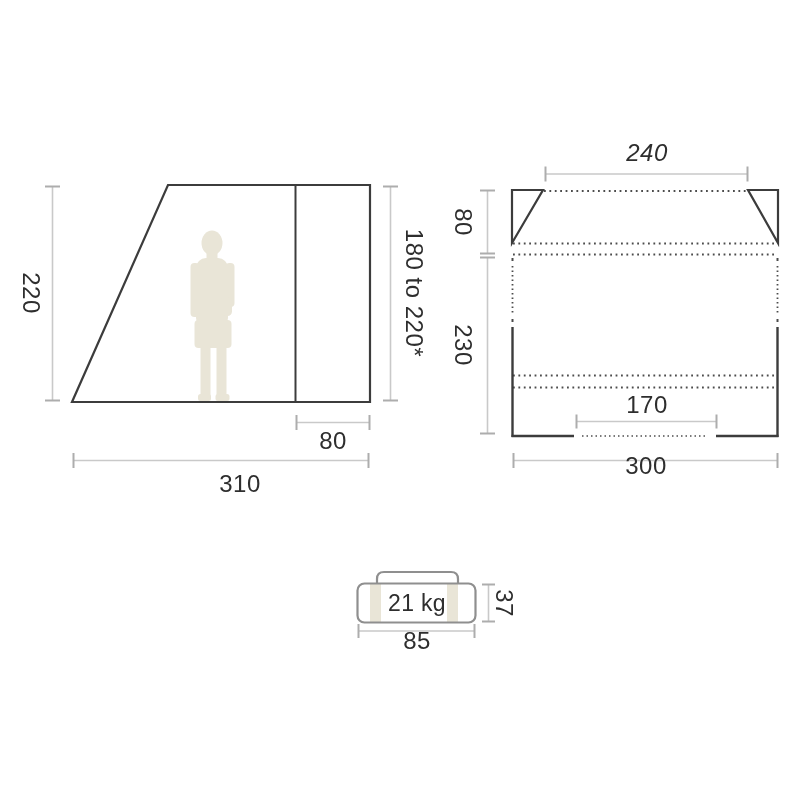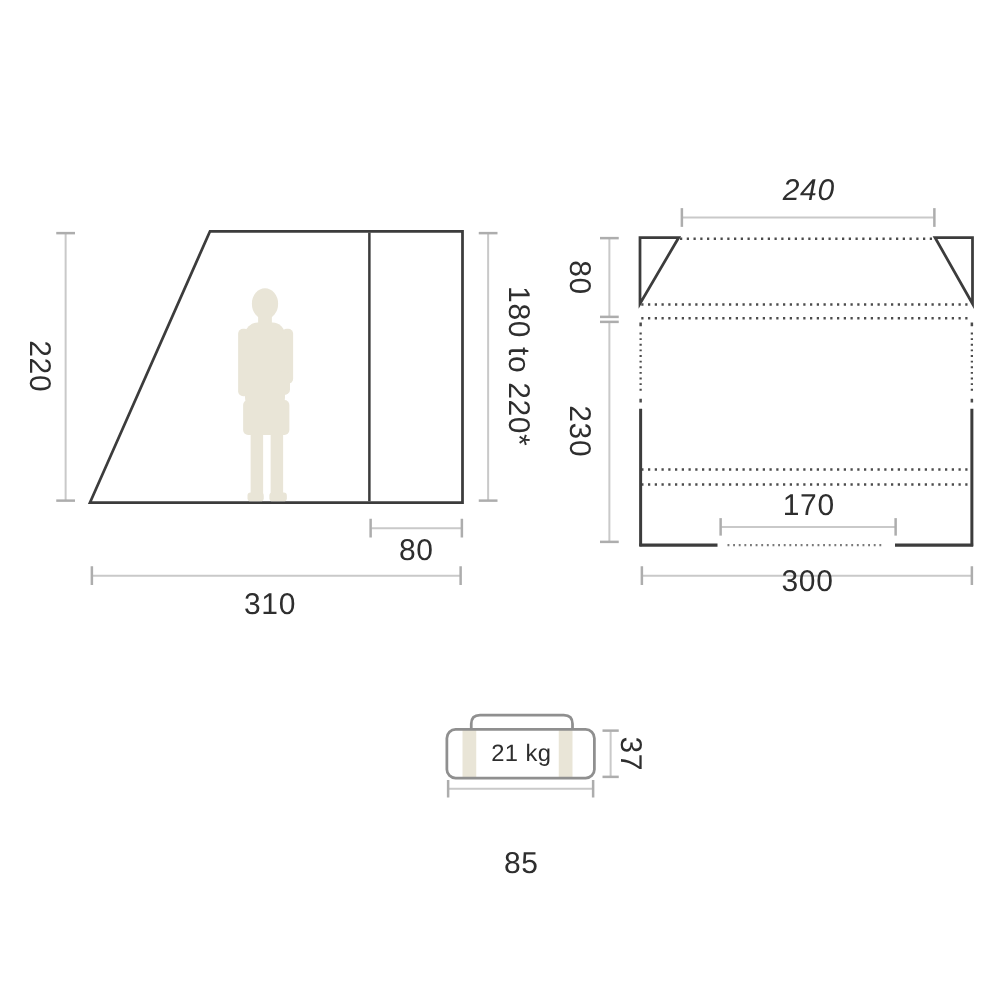--- a/index.html
+++ b/index.html
@@ -11,21 +11,21 @@
     overflow:hidden;
   }
   .layer{position:absolute;left:0;top:0;}
   .dim-label{
     position:absolute;
     display:flex;align-items:center;justify-content:center;
     font-size:24px;line-height:1;color:#2e2e2e;
     letter-spacing:0.5px;white-space:nowrap;
   }
   .rot{transform:rotate(90deg);}
-  .weight-label{font-size:19px;letter-spacing:0.3px;}
+  .weight-label{font-size:23px;letter-spacing:0.3px;}
 </style>
 </head>
 <body>
 
 <div class="canvas">
 
   <svg class="layer" width="800" height="800" viewBox="0 0 800 800">
 
     <g>
 
@@ -157,31 +157,31 @@
       </g>
     </g>
   </svg>
 
   <div class="dim-label rot" style="left:8px;top:280px;width:46px;height:26px;">220</div>
 
   <div class="dim-label rot" style="left:339px;top:280px;width:150px;height:26px;">180 to 220*</div>
 
   <div class="dim-label" style="left:308px;top:428px;width:50px;height:26px;">80</div>
 
-  <div class="dim-label" style="left:176px;top:471px;width:80px;height:26px;">310</div>
+  <div class="dim-label" style="left:200px;top:471px;width:80px;height:26px;">310</div>
 
   <div class="dim-label" style="left:607px;top:140px;width:80px;height:26px;font-style:italic;">240</div>
 
   <div class="dim-label rot" style="left:433px;top:209px;width:60px;height:26px;">80</div>
 
   <div class="dim-label rot" style="left:423px;top:332px;width:80px;height:26px;">230</div>
 
   <div class="dim-label" style="left:607px;top:392px;width:80px;height:26px;">170</div>
 
   <div class="dim-label" style="left:606px;top:453px;width:80px;height:26px;">300</div>
 
   <div class="dim-label weight-label" style="left:376px;top:590px;width:82px;height:26px;">21 kg</div>
 
   <div class="dim-label rot" style="left:482px;top:591px;width:44px;height:24px;">37</div>
 
-  <div class="dim-label" style="left:387px;top:678px;width:60px;height:26px;">85</div>
+  <div class="dim-label" style="left:387px;top:628px;width:60px;height:26px;">85</div>
 
 </div>
 
 </body></html>

